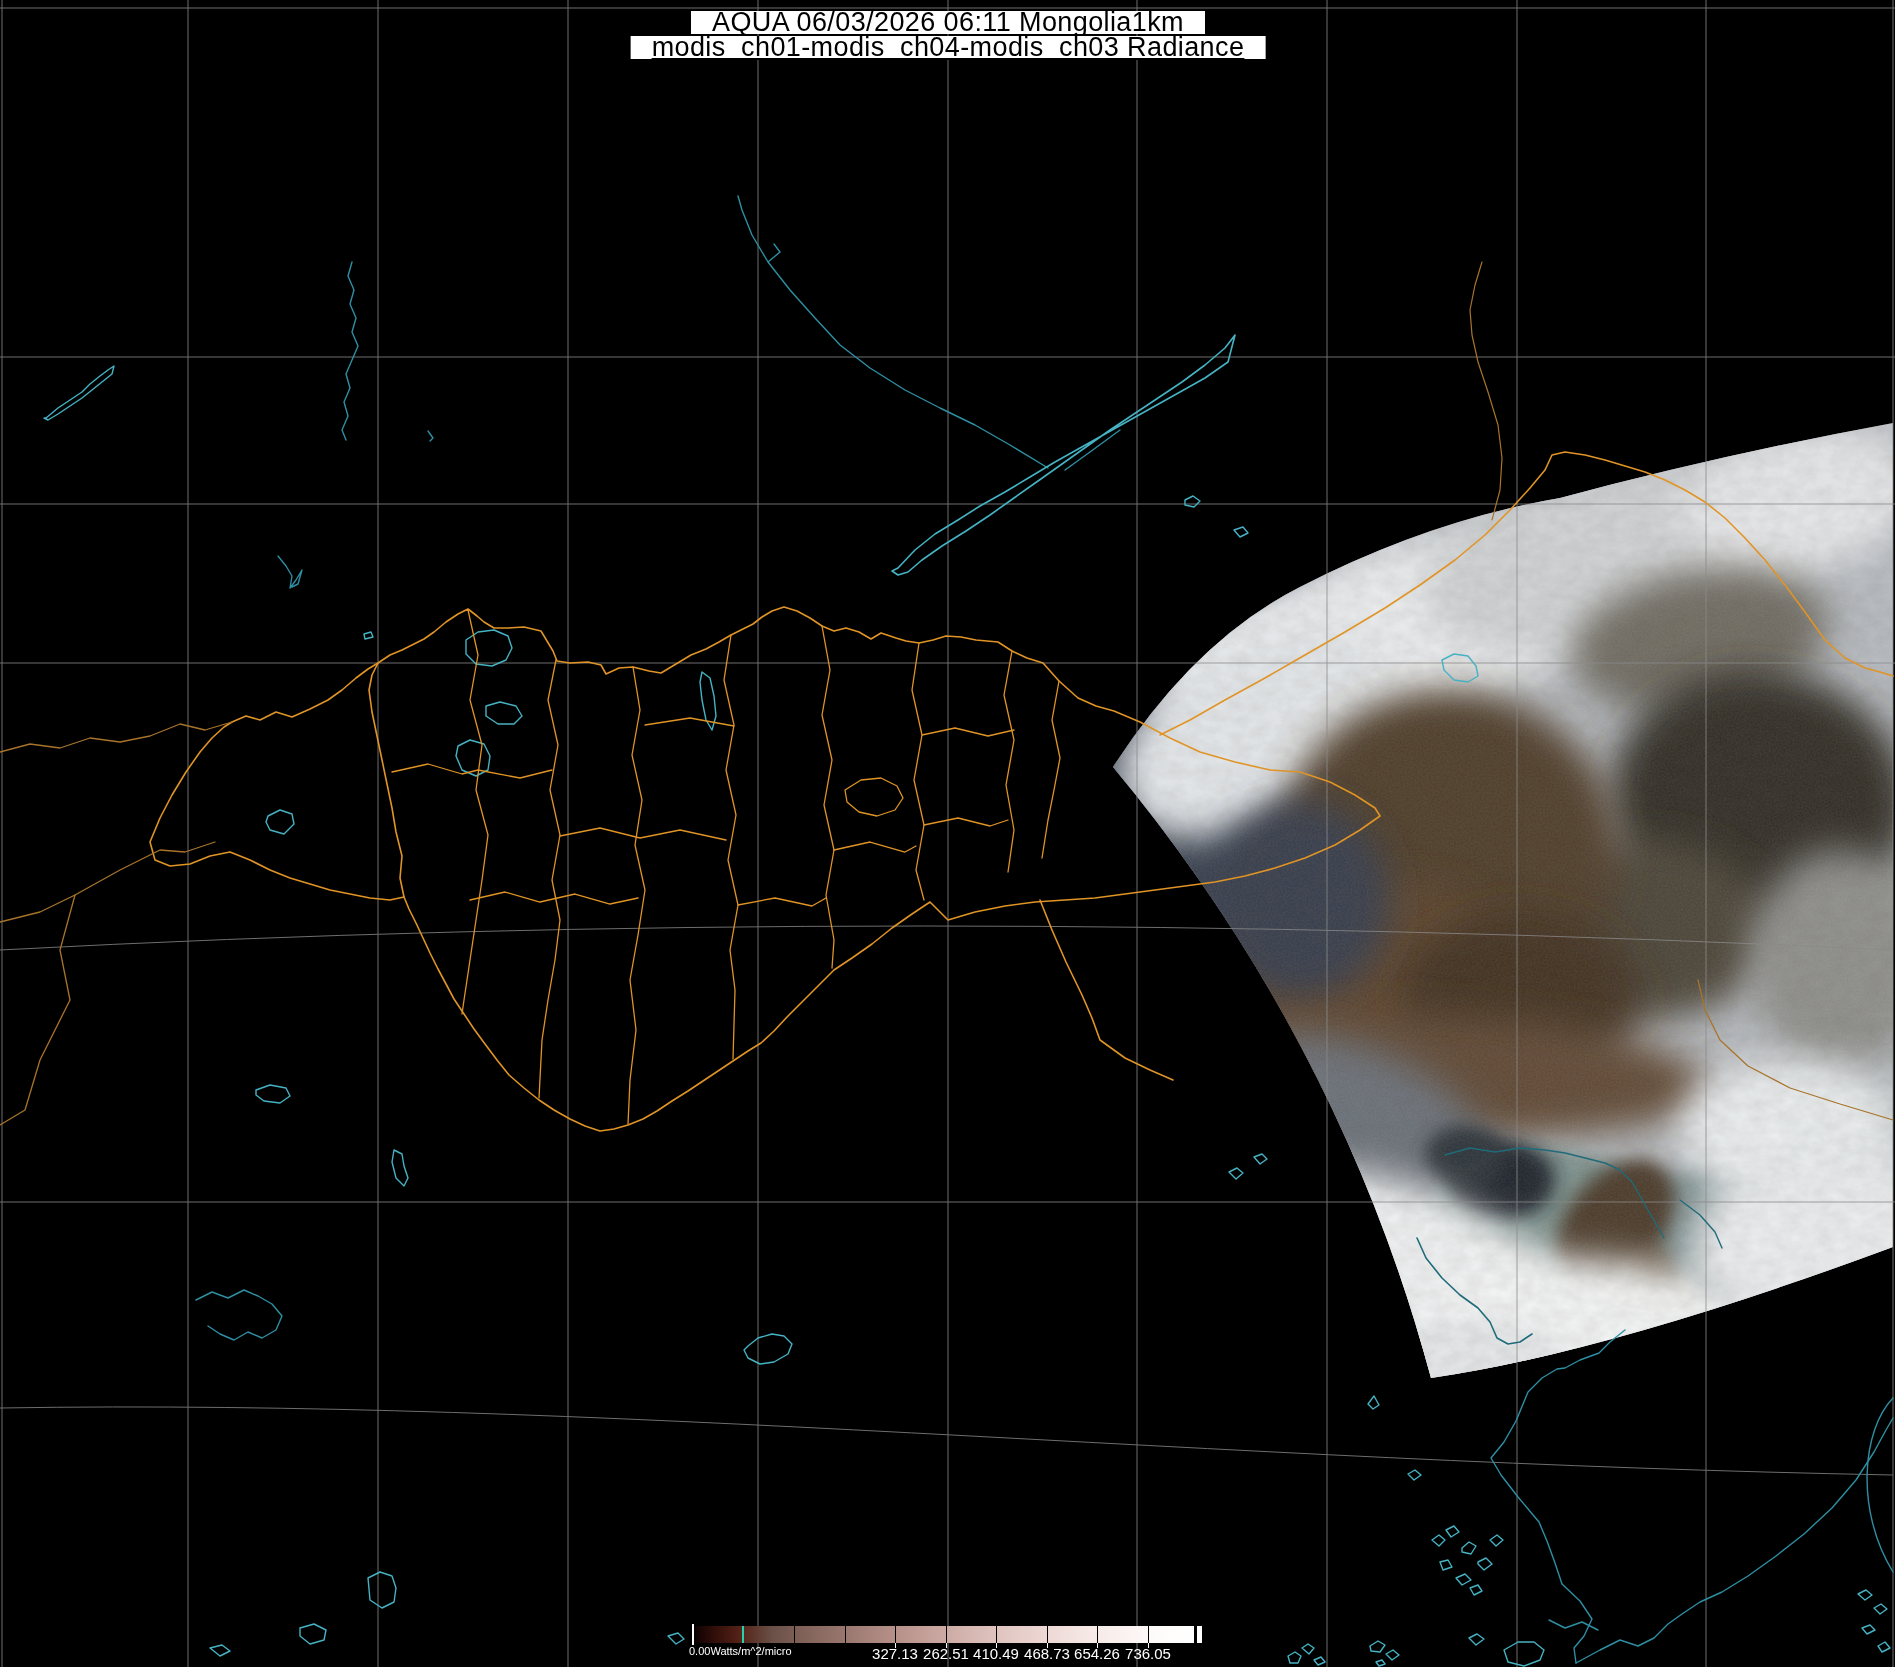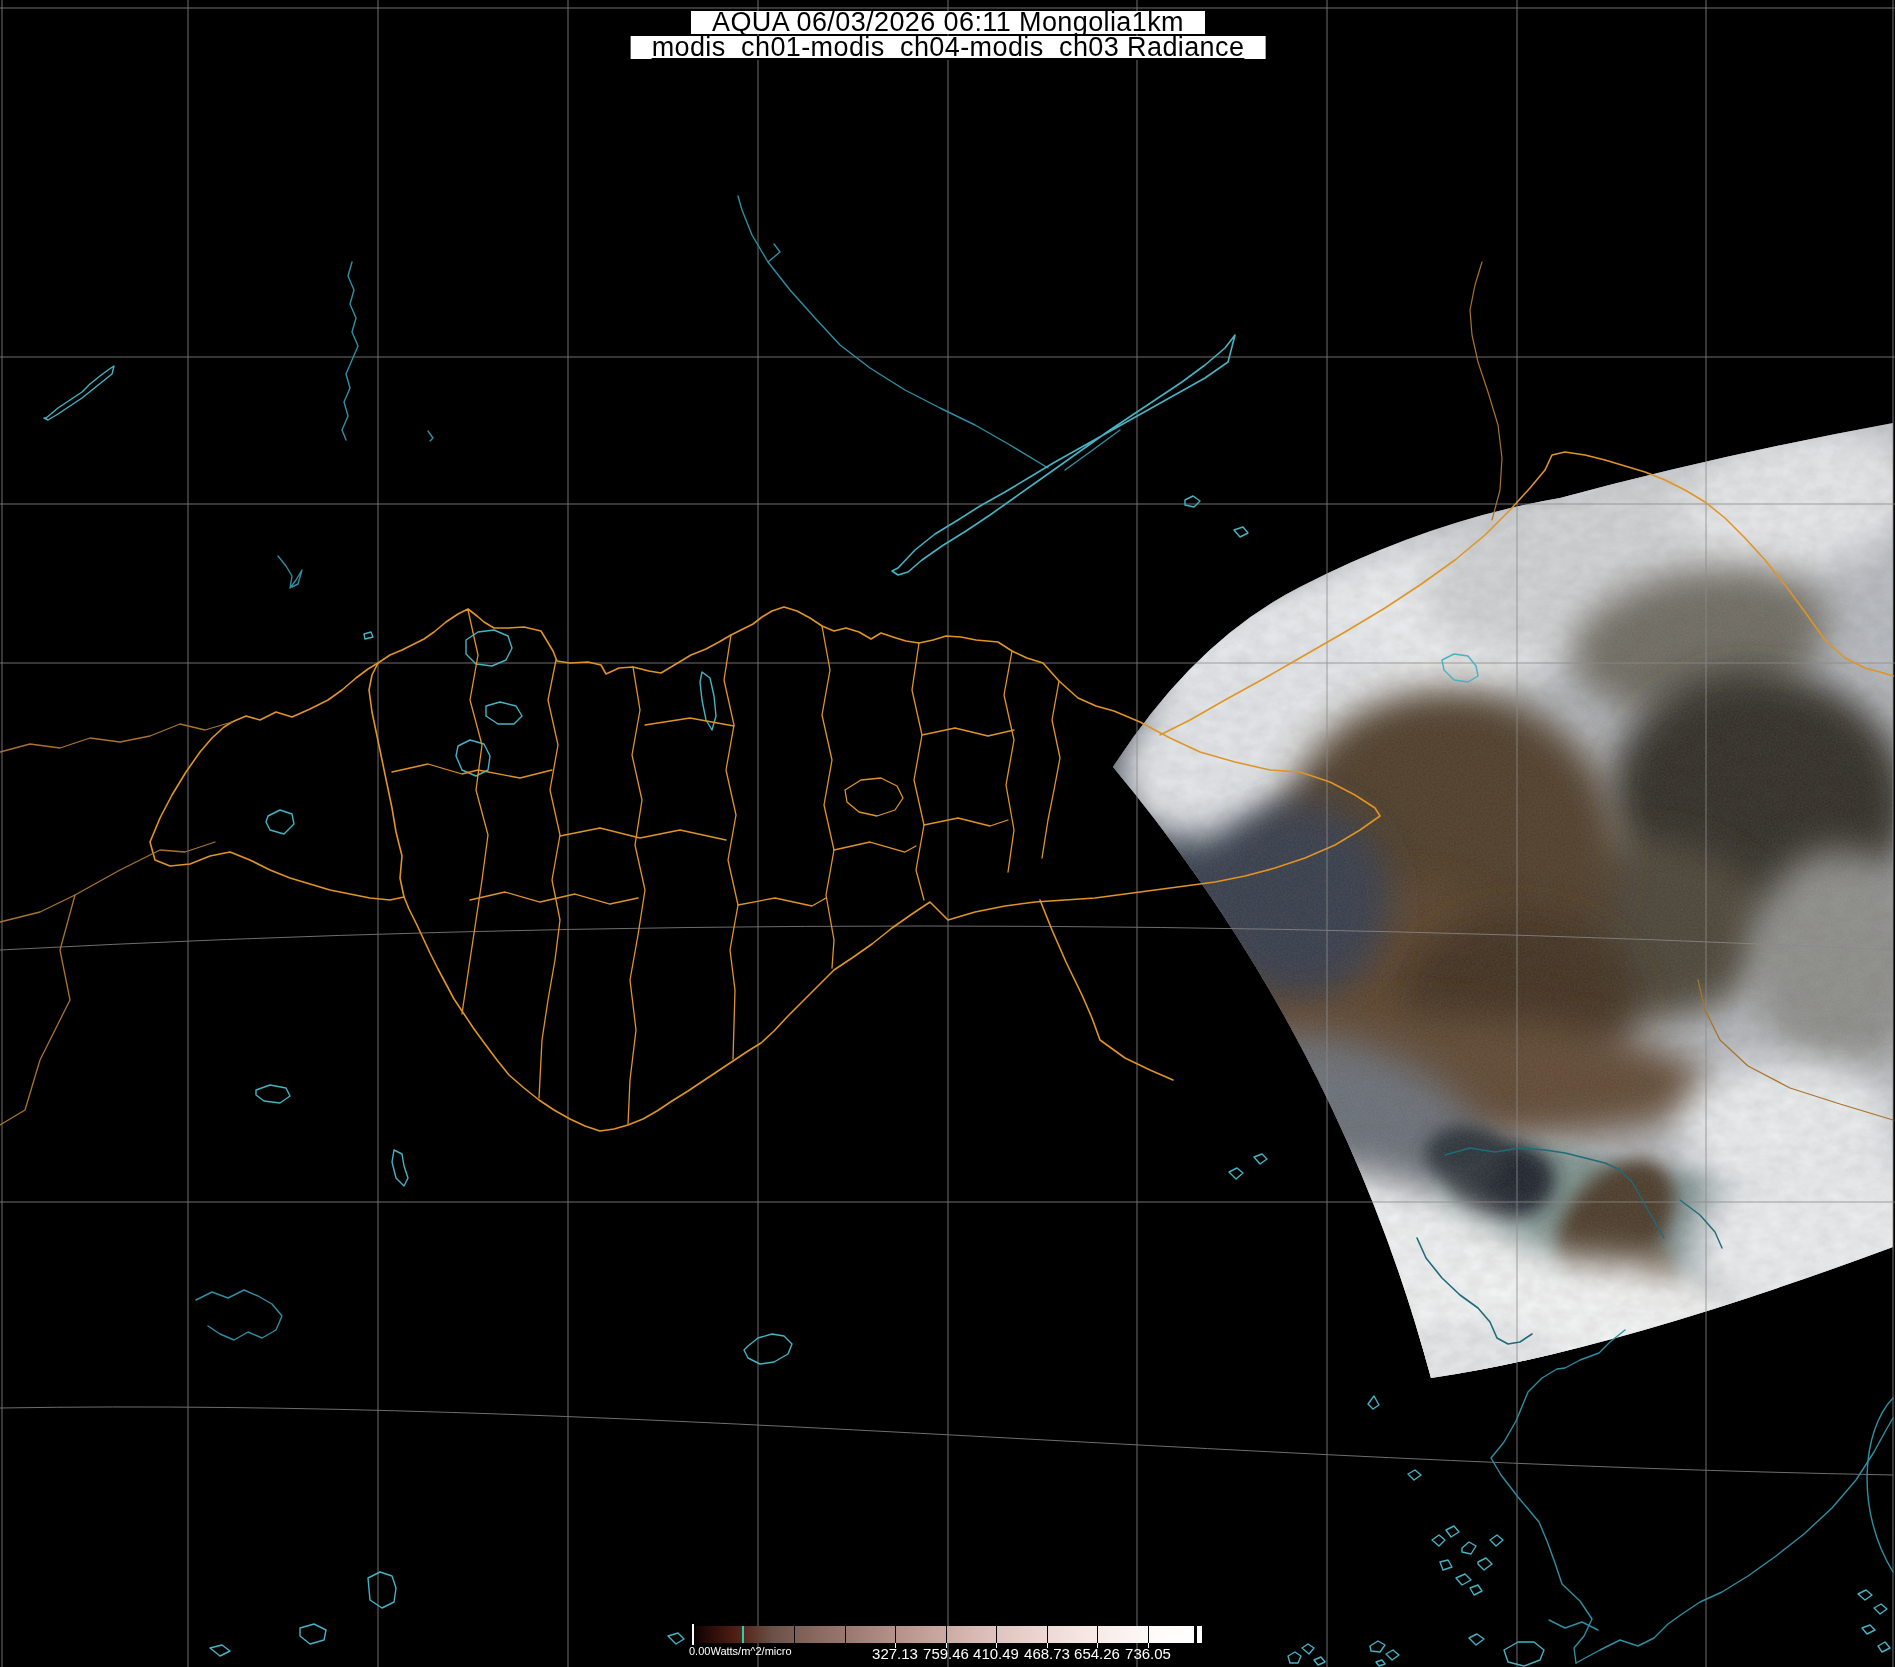--- a/index.html
+++ b/index.html
@@ -249,19 +249,19 @@
   <div class="cb-div" style="left:1097px"></div>
   <div class="cb-div" style="left:1148px"></div>
   <div class="cb-tick" style="left:895px"></div>
   <div class="cb-tick" style="left:946px"></div>
   <div class="cb-tick" style="left:996px"></div>
   <div class="cb-tick" style="left:1047px"></div>
   <div class="cb-tick" style="left:1097px"></div>
   <div class="cb-tick" style="left:1148px"></div>
   <div id="cb-unit">0.00Watts/m^2/micro</div>
   <div class="cb-label" style="left:895px">327.13</div>
-  <div class="cb-label" style="left:946px">759.46</div>
+  <div class="cb-label" style="left:946px">262.51</div>
   <div class="cb-label" style="left:996px">410.49</div>
   <div class="cb-label" style="left:1047px">468.73</div>
   <div class="cb-label" style="left:1097px">654.26</div>
   <div class="cb-label" style="left:1148px">736.05</div>
 
 </div>
 
 </body></html>

